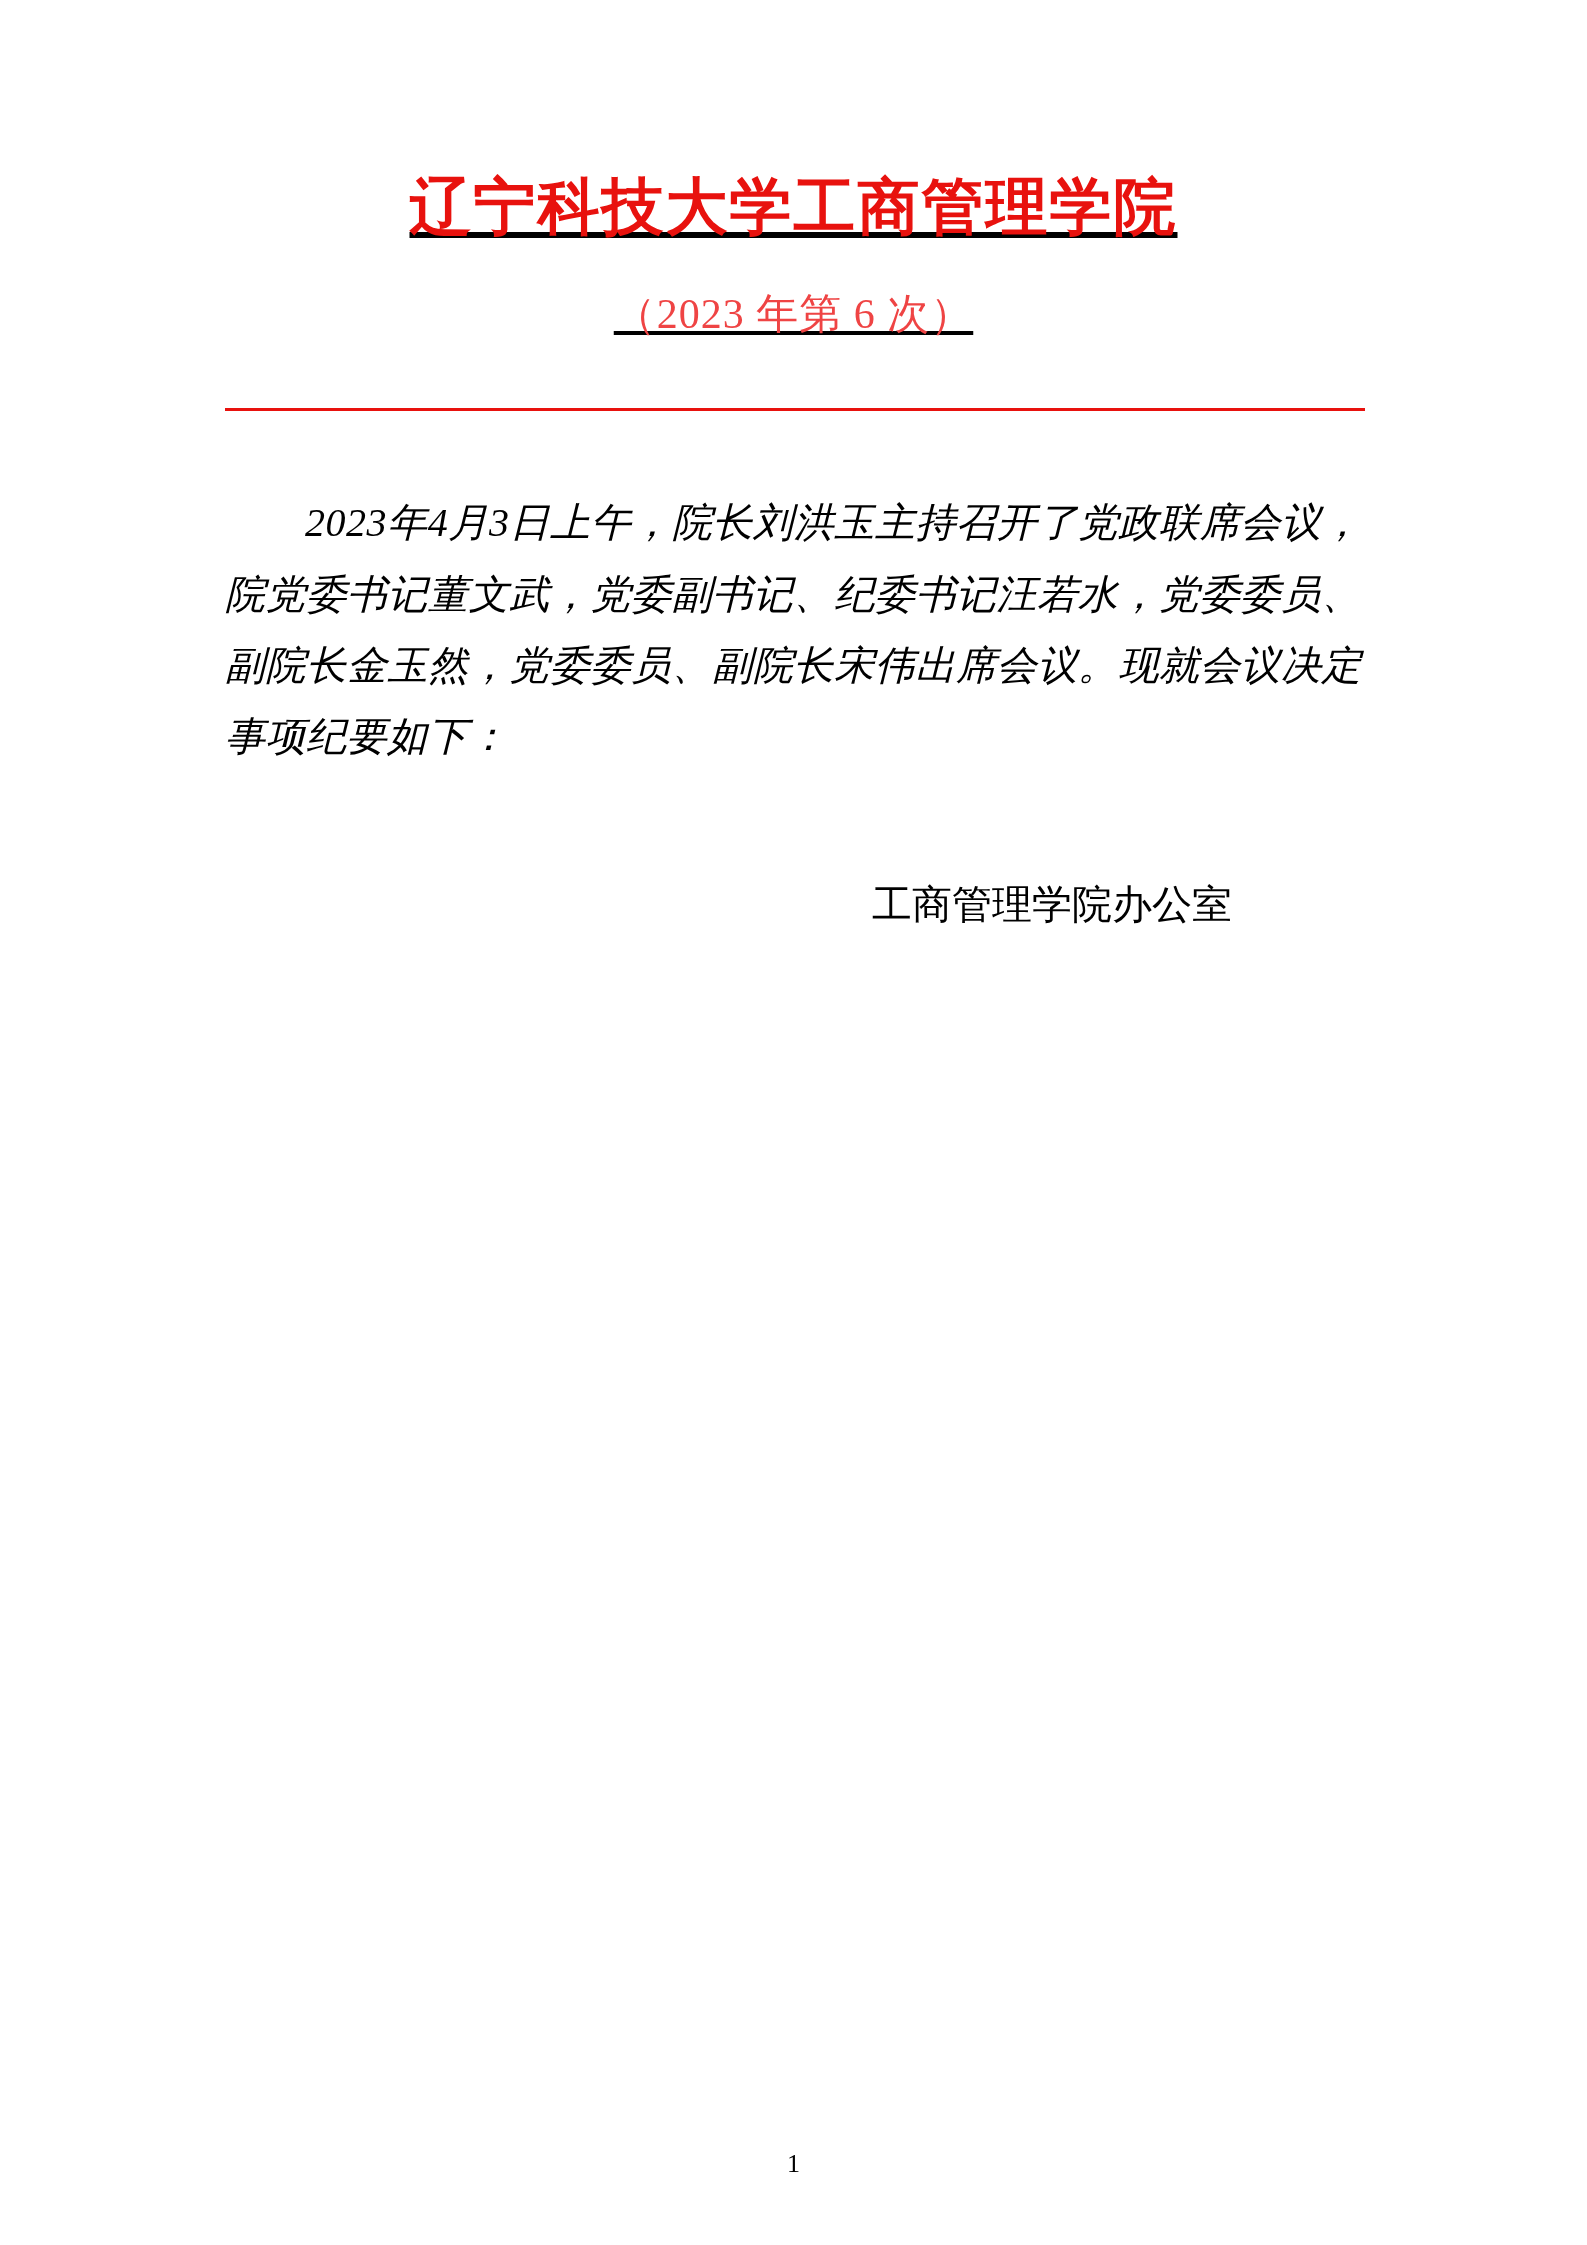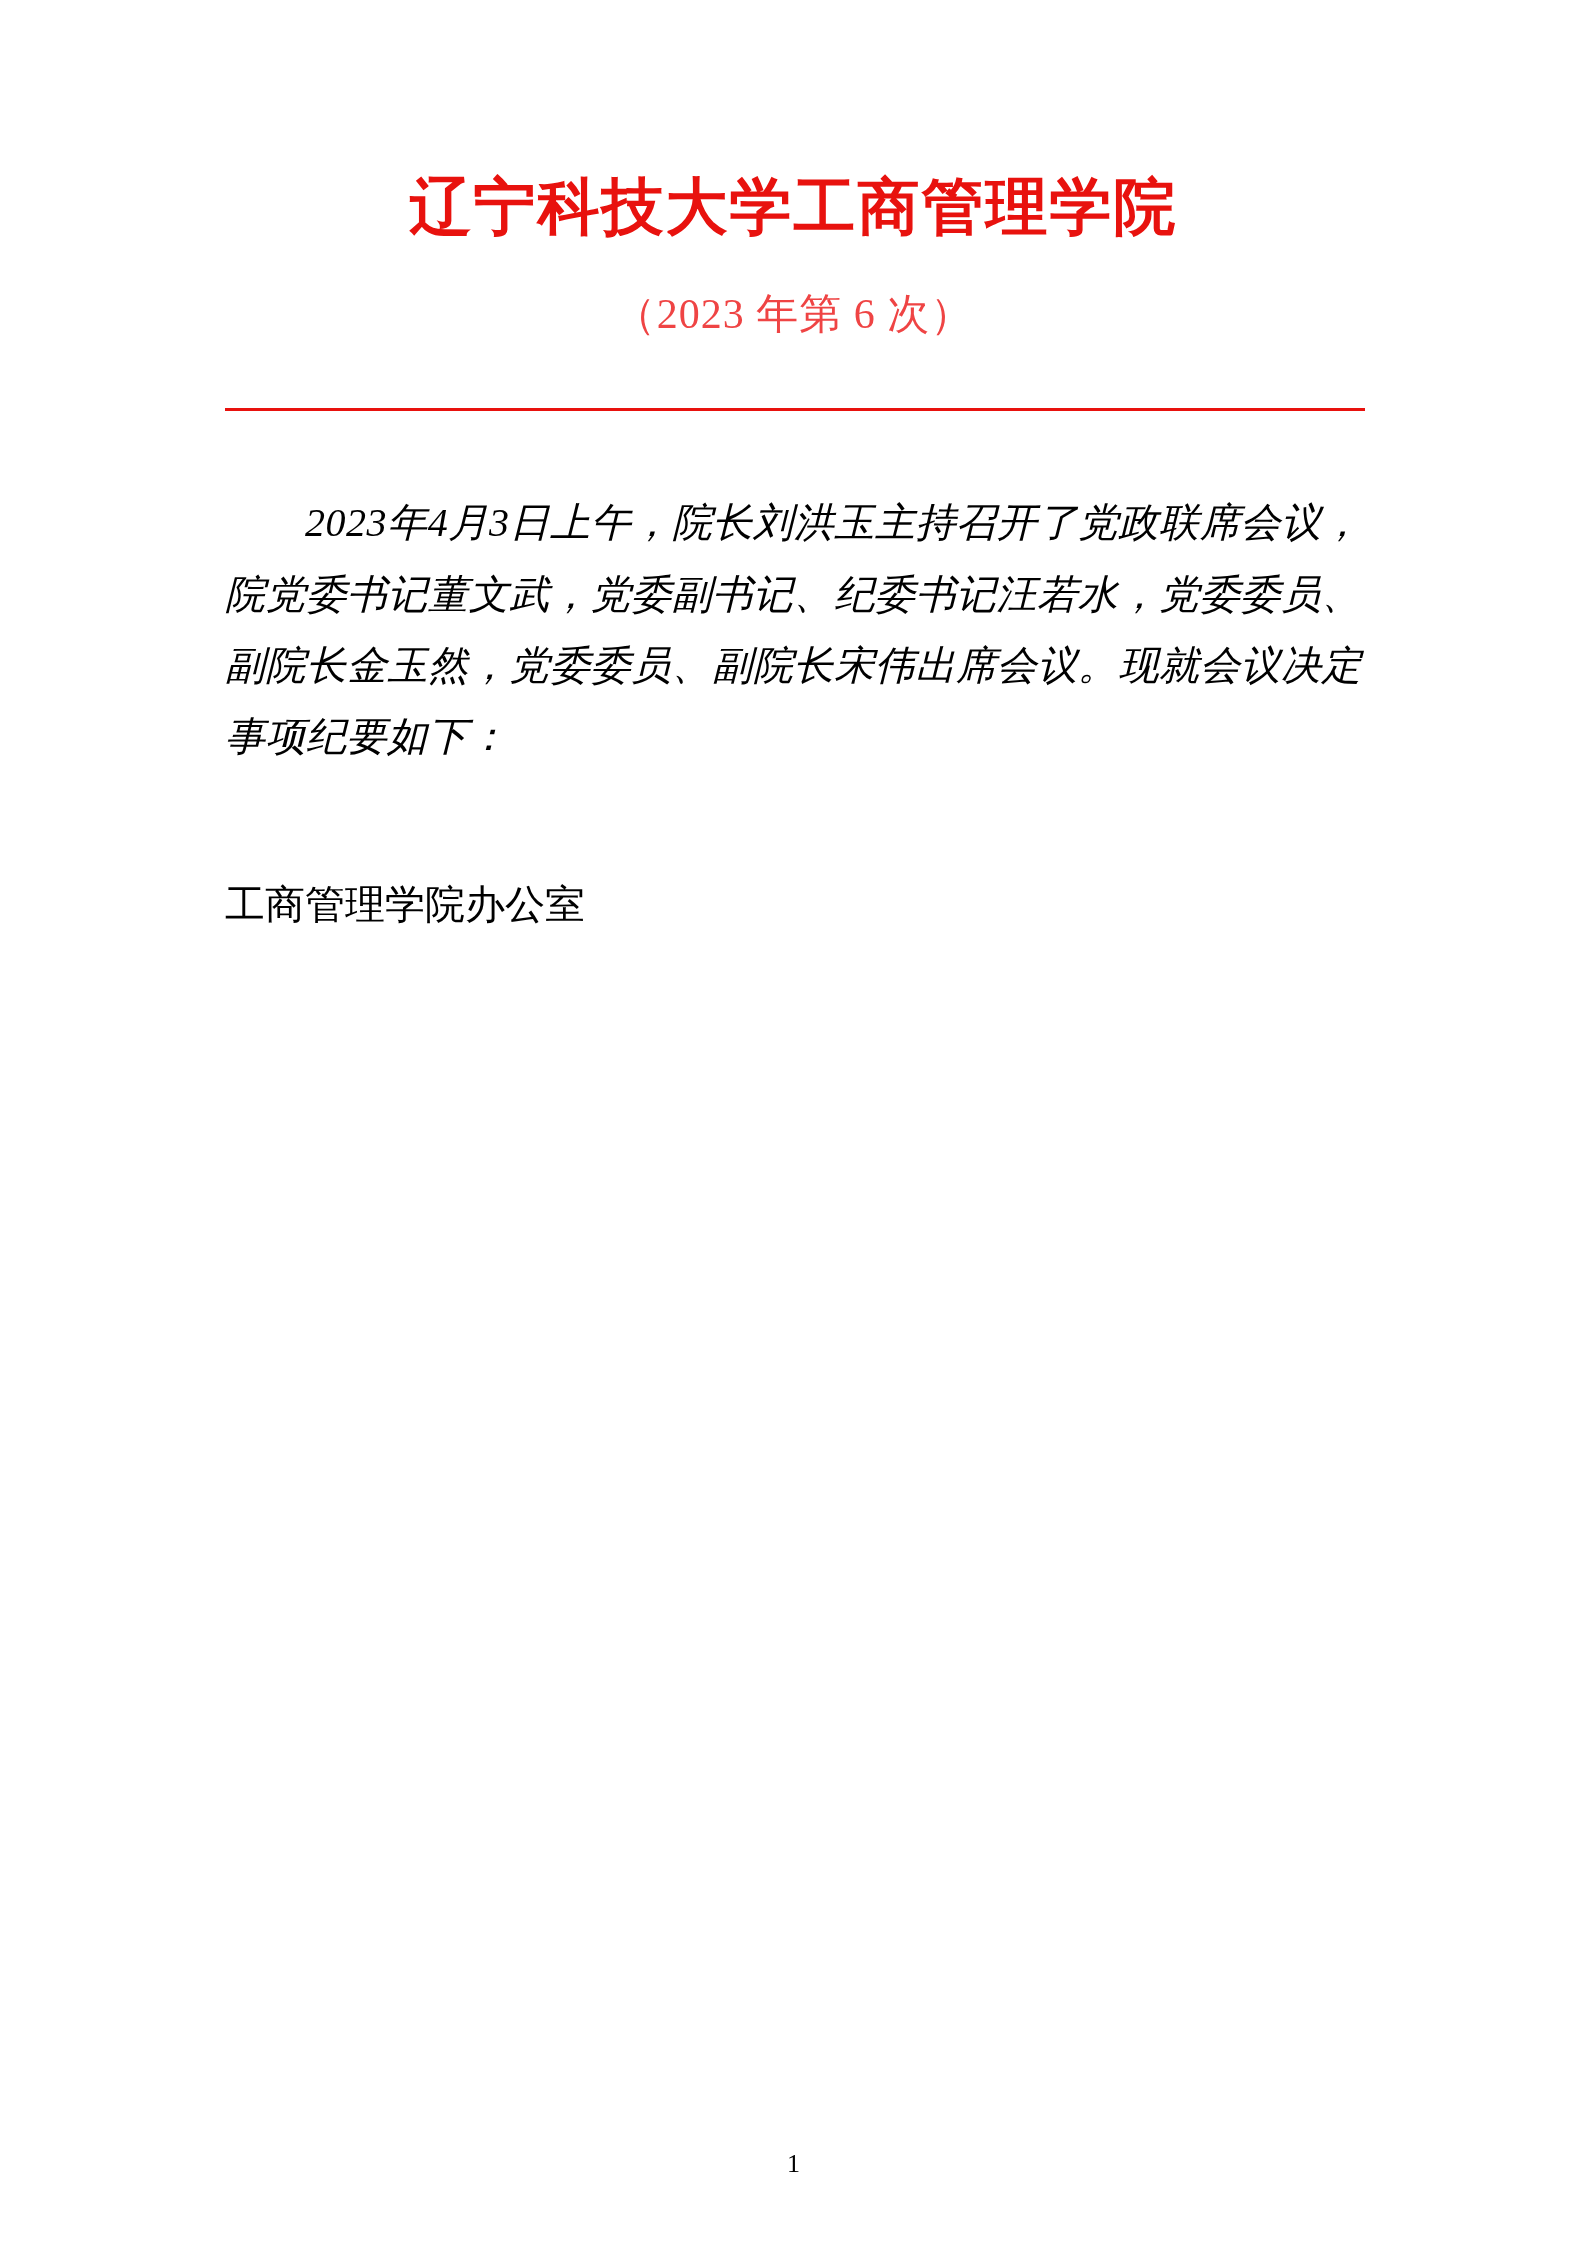--- a/index.html
+++ b/index.html
@@ -20,20 +20,21 @@
     height: 2245px;
     position: relative;
     box-sizing: border-box;
     padding: 0 225px;
   }
 
   
   .title-block {
     padding-top: 170px;
     text-align: center;
+    text-decoration: underline;
   }
   .title-line-1 {
     color: #e8120e;
     font-family: "Liberation Sans", sans-serif;
     font-weight: bold;
     font-size: 62px;
     letter-spacing: 2px;
     line-height: 1.2;
     white-space: nowrap;
   }
@@ -78,20 +79,21 @@
     text-indent: 80px;
     margin: 0 0 0 0;
   }
   .body-para + .body-para {
     margin-top: 2px;
   }
 
   
   .sign-block {
     margin-top: 96px;
+    text-align: right;
     padding-right: 130px;
     font-size: 40px;
     line-height: 1.85;
   }
   .sign-date {
     letter-spacing: 4px;
     padding-right: 6px;
   }
 
   

